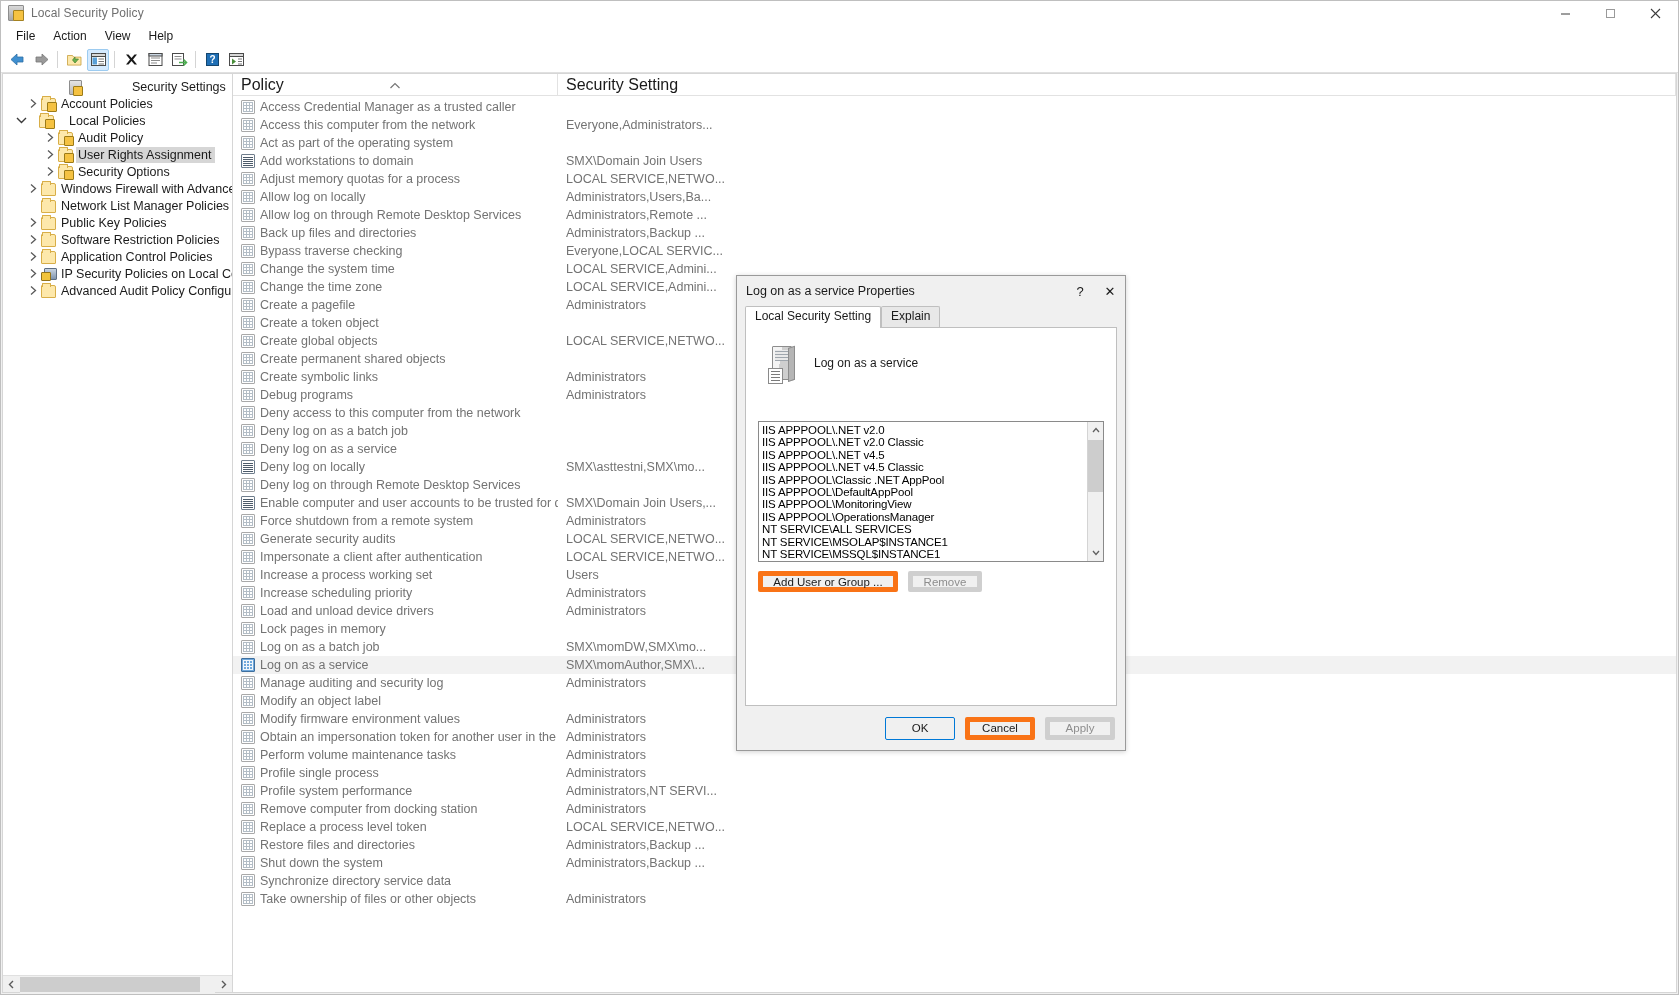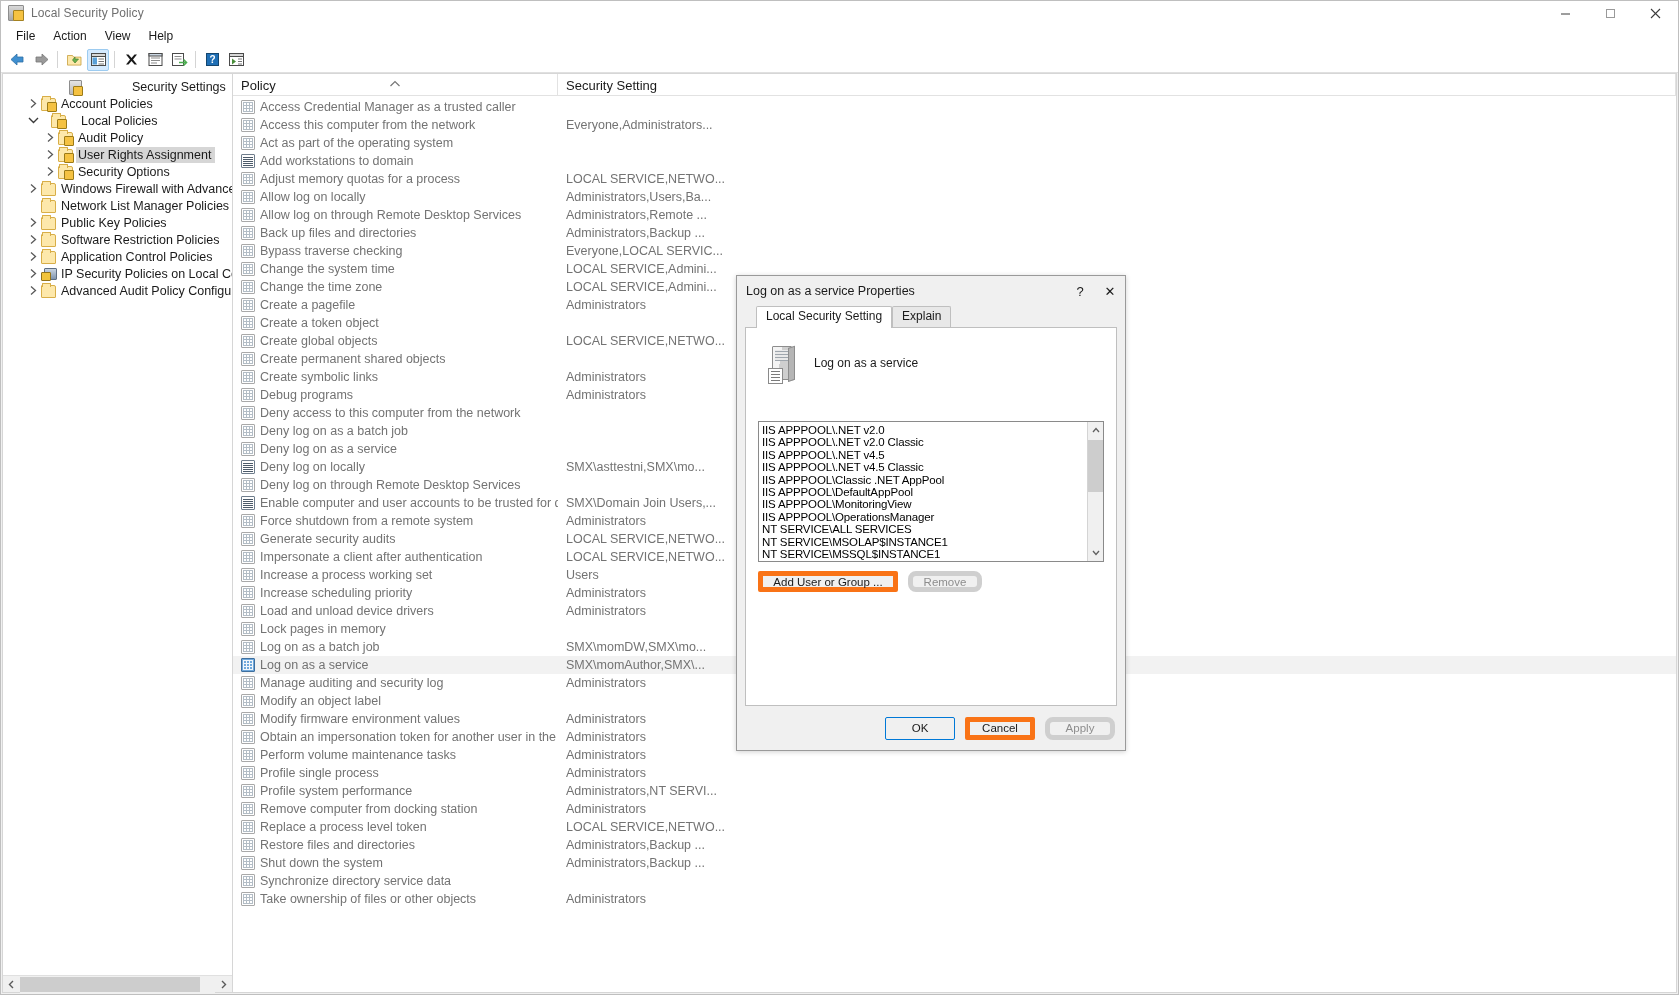--- a/index.html
+++ b/index.html
@@ -223,21 +223,21 @@
     border: 1px solid #d6d6d6;
     display: flex; flex-direction: column;
     overflow: hidden;
     position: relative;
   }
   .lv-header {
     height: 22px; min-height: 22px;
     display: flex;
     background: #ffffff;
     border-bottom: 1px solid #e2e2e2;
-    font-size: 13px; color: #1a1a1a;
+    font-size: 16px; color: #1a1a1a;
     position: relative;
   }
   .lv-col {
     display: flex; align-items: center;
     padding-left: 8px;
     border-right: 1px solid #e2e2e2;
     height: 22px;
     position: relative;
   }
   .lv-col.c1 { width: 325px; min-width:325px; }
@@ -353,21 +353,20 @@
     border-bottom: none;
     background: #e8e8e8;
     border-radius: 2px 2px 0 0;
     line-height: 15px;
   }
   .tab.active {
     background: #ffffff;
     padding-bottom: 4px;
     margin-bottom: -1px;
     border-color: #bfbfbf;
-    margin-left: 11px;
   }
   .tabpanel {
     flex: 1;
     margin: 0 8px 0 8px;
     background: #ffffff;
     border: 1px solid #bfbfbf;
     position: relative;
     padding: 12px;
   }
   .dlg-head {
@@ -458,21 +457,21 @@
     background: #f0f0f0;
     border: 5px solid #f97316;
     border-radius: 2px;
     height: 21px;
     min-width: 74px;
     display:flex; align-items:center; justify-content:center;
     padding: 0 10px;
     cursor: default;
   }
   .btn.wide { min-width: 140px; }
-  .btn.disabled { color:#8d8d8d; background:#f0f0f0; border-color:#cfcfcf;border-radius:8px; }
+  .btn.disabled { color:#8d8d8d; background:#f0f0f0; border-color:#cfcfcf; }
   .btn.default { border: 1px solid #0078d7; }
 
   .dlg-footer {
     height: 44px; min-height: 44px;
     display: flex; align-items: center; justify-content: flex-end;
     gap: 10px; padding-right: 10px;
   }
   .dlg-footer .btn { min-width: 70px; height: 23px; }
 </style>
 </head>
@@ -597,21 +596,21 @@
             <span class="twist">
               <svg width="9" height="11" viewBox="0 0 9 11">
                 <path d="M2 1.5 L6.5 5.5 L2 9.5" fill="none" stroke="#5a5a5a" stroke-width="1.3"></path>
               </svg>
             </span>
             <span class="ticon">
               <div class="ic-folder ic-lockbadge"></div>
             </span>
             <span class="tlabel">Account Policies</span>
           </div>
-          <div class="tnode" style="padding-left: 22px; gap: 10px;">
+          <div class="tnode" style="padding-left: 10px; gap: 10px;">
             <span class="twist">
               <svg width="11" height="9" viewBox="0 0 11 9">
                 <path d="M1 2 L5.5 6.5 L10 2" fill="none" stroke="#3a3a3a" stroke-width="1.4"></path>
               </svg>
             </span>
             <span class="ticon">
               <div class="ic-folder ic-lockbadge"></div>
             </span>
             <span class="tlabel">Local Policies</span>
           </div>
@@ -773,20 +772,21 @@
               <span class="pol-icon ic-right"></span>
               <span>Act as part of the operating system</span>
             </span>
             <span class="cell2"></span>
           </div>
           <div class="row">
             <span class="cell1">
               <span class="pol-icon ic-domain"></span>
               <span>Add workstations to domain</span>
             </span>
+            <span class="cell2">SMX\Domain Join Users</span>
           </div>
           <div class="row">
             <span class="cell1">
               <span class="pol-icon ic-right"></span>
               <span>Adjust memory quotas for a process</span>
             </span>
             <span class="cell2">LOCAL SERVICE,NETWO...</span>
           </div>
           <div class="row">
             <span class="cell1">

